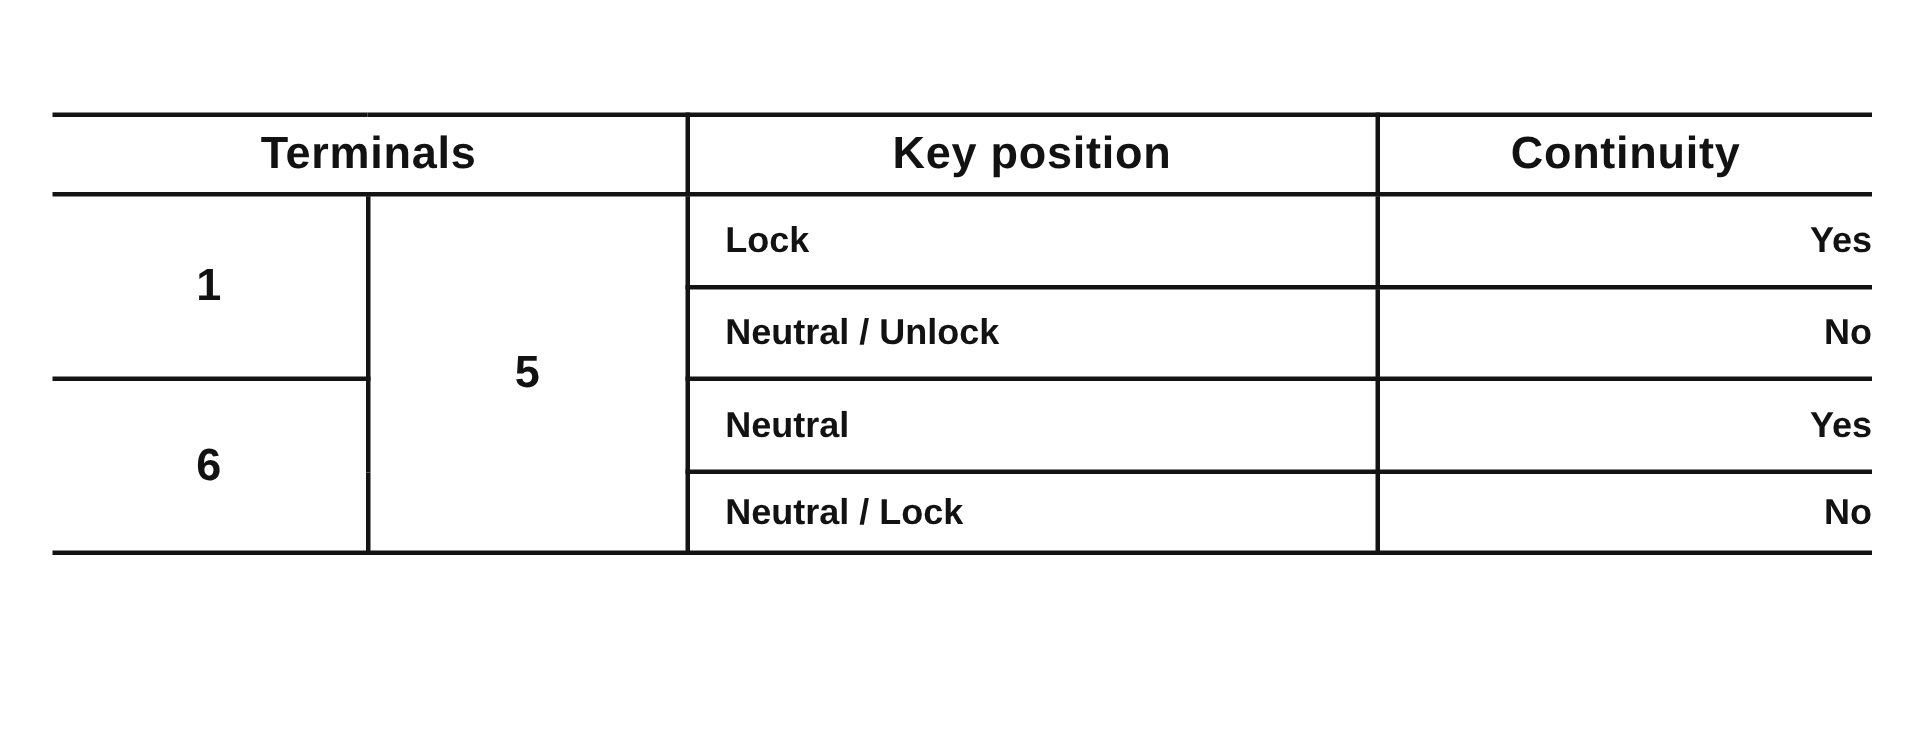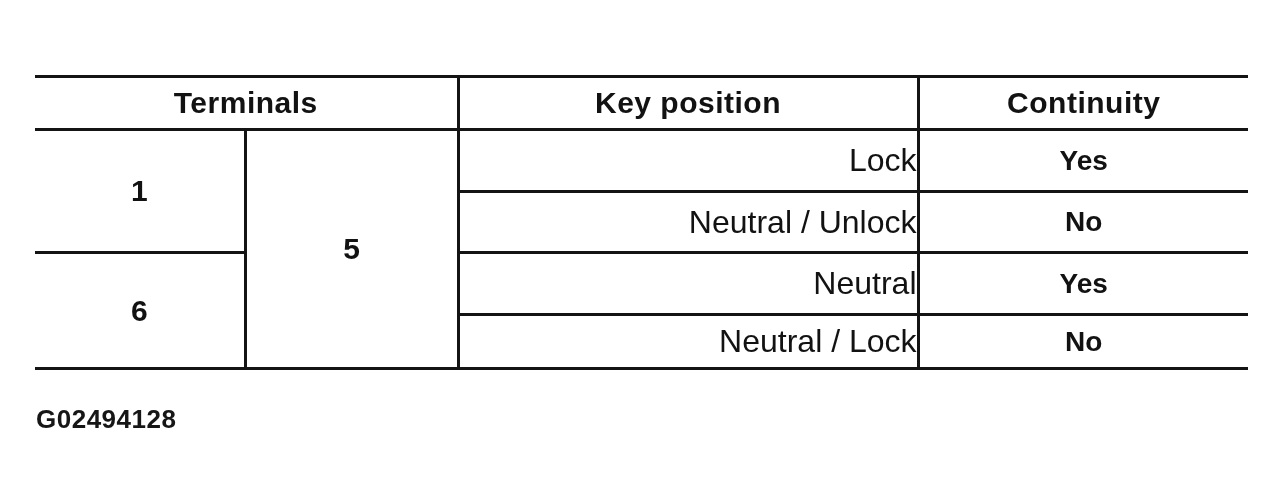--- a/index.html
+++ b/index.html
@@ -60,30 +60,30 @@
     text-align: center;
   }
 
   td.terminal {
     font-size: 30px;
     font-weight: 700;
     text-align: center;
   }
 
   td.keypos {
-    font-size: 32px;
-    font-weight: 400;
-    text-align: right;
+    font-size: 24px;
+    font-weight: 700;
+    text-align: left;
     padding-left: 24px;
   }
 
   td.cont {
-    font-size: 28px;
+    font-size: 24px;
     font-weight: 700;
-    text-align: center;
+    text-align: right;
   }
 
   .figure-code {
     position: absolute;
     left: 36px;
     top: 404px;
     font-size: 26px;
     font-weight: 700;
     letter-spacing: 0.5px;
     color: #161616;
@@ -124,15 +124,14 @@
         <td class="keypos">Neutral</td>
         <td class="cont edge-right">Yes</td>
       </tr>
       <tr class="r4">
         <td class="keypos">Neutral / Lock</td>
         <td class="cont edge-right">No</td>
       </tr>
     </tbody>
   </table>
 
-  <div class="figure-code">G02494128</div>
 
 </div>
 
 </body></html>

